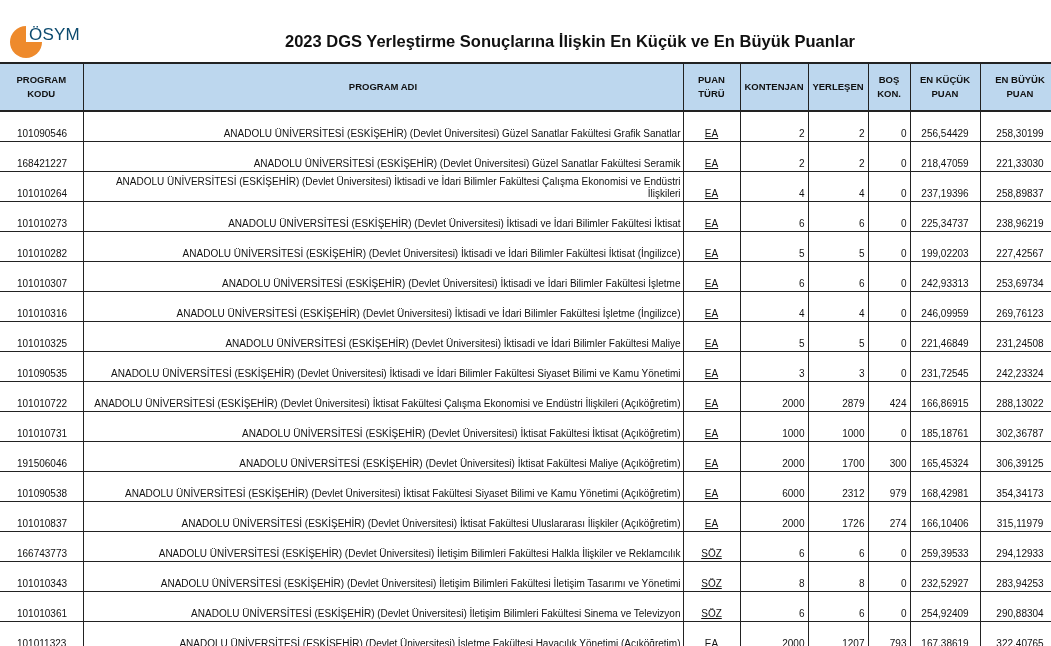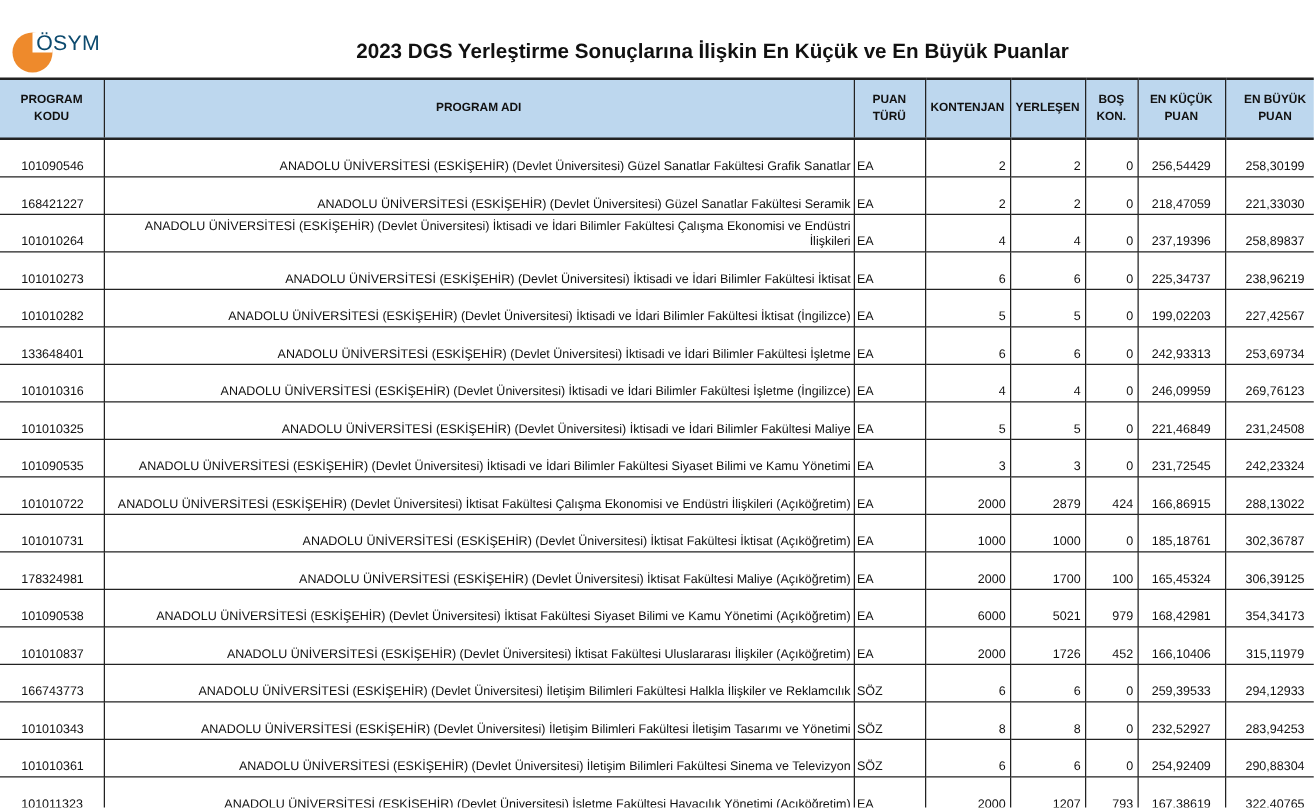--- a/index.html
+++ b/index.html
@@ -9,21 +9,21 @@
   .logo-notch { position:absolute; left:16px; top:2px; width:16px; height:16px; background:#fff; }
   .logo-text { position:absolute; left:19px; top:1px; font-size:17px; color:#0c4a6e; letter-spacing:0.2px; }
   .title { position:absolute; left:0; width:1140px; top:32px; text-align:center; font-size:16.5px; font-weight:bold; color:#111; }
   table { position:absolute; left:0; top:62px; border-collapse:collapse; table-layout:fixed; width:1060px; font-size:10px; }
   th { background:#bdd7ee; font-weight:bold; font-size:9.5px; text-align:center; border:1px solid #222; height:46px; padding:0 2px; line-height:14px; }
   thead tr th { border-top:2px solid #222; border-bottom:2px solid #222; }
   td { border-left:1px solid #222; border-right:1px solid #222; border-bottom:1.5px solid #222; height:28px; padding:0 2px 1px 2px; vertical-align:bottom; white-space:nowrap; overflow:hidden; line-height:12px; }
   td.code { text-align:left; border-left:none;padding-left:17px; }
   th.code { border-left:none; }
   td.name { text-align:right; white-space:normal; }
-  td.type { text-align:left; }
+  td.type { text-align:center;text-decoration:underline; }
   td.num { text-align:right; padding-right:3px; }
   td.score { text-align:center; }
 </style>
 </head>
 <body>
 
 <div class="logo">
   <div class="logo-circle"></div>
   <div class="logo-notch"></div>
   <span class="logo-text">ÖSYM</span>
@@ -99,21 +99,21 @@
         <td class="code">101010282</td>
         <td class="name">ANADOLU ÜNİVERSİTESİ (ESKİŞEHİR)  (Devlet Üniversitesi) İktisadi ve İdari Bilimler Fakültesi İktisat (İngilizce)</td>
         <td class="type">EA</td>
         <td class="num">5</td>
         <td class="num">5</td>
         <td class="num">0</td>
         <td class="score">199,02203</td>
         <td class="score">227,42567</td>
       </tr>
       <tr>
-        <td class="code">133648401</td>
+        <td class="code">101010307</td>
         <td class="name">ANADOLU ÜNİVERSİTESİ (ESKİŞEHİR)  (Devlet Üniversitesi) İktisadi ve İdari Bilimler Fakültesi İşletme</td>
         <td class="type">EA</td>
         <td class="num">6</td>
         <td class="num">6</td>
         <td class="num">0</td>
         <td class="score">242,93313</td>
         <td class="score">253,69734</td>
       </tr>
       <tr>
         <td class="code">101010316</td>
@@ -159,46 +159,46 @@
         <td class="code">101010731</td>
         <td class="name">ANADOLU ÜNİVERSİTESİ (ESKİŞEHİR)  (Devlet Üniversitesi) İktisat Fakültesi İktisat (Açıköğretim)</td>
         <td class="type">EA</td>
         <td class="num">1000</td>
         <td class="num">1000</td>
         <td class="num">0</td>
         <td class="score">185,18761</td>
         <td class="score">302,36787</td>
       </tr>
       <tr>
-        <td class="code">178324981</td>
+        <td class="code">191506046</td>
         <td class="name">ANADOLU ÜNİVERSİTESİ (ESKİŞEHİR)  (Devlet Üniversitesi) İktisat Fakültesi Maliye (Açıköğretim)</td>
         <td class="type">EA</td>
         <td class="num">2000</td>
         <td class="num">1700</td>
-        <td class="num">100</td>
+        <td class="num">300</td>
         <td class="score">165,45324</td>
         <td class="score">306,39125</td>
       </tr>
       <tr>
         <td class="code">101090538</td>
         <td class="name">ANADOLU ÜNİVERSİTESİ (ESKİŞEHİR)  (Devlet Üniversitesi) İktisat Fakültesi Siyaset Bilimi ve Kamu Yönetimi (Açıköğretim)</td>
         <td class="type">EA</td>
         <td class="num">6000</td>
-        <td class="num">5021</td>
+        <td class="num">2312</td>
         <td class="num">979</td>
         <td class="score">168,42981</td>
         <td class="score">354,34173</td>
       </tr>
       <tr>
         <td class="code">101010837</td>
         <td class="name">ANADOLU ÜNİVERSİTESİ (ESKİŞEHİR)  (Devlet Üniversitesi) İktisat Fakültesi Uluslararası İlişkiler (Açıköğretim)</td>
         <td class="type">EA</td>
         <td class="num">2000</td>
         <td class="num">1726</td>
-        <td class="num">452</td>
+        <td class="num">274</td>
         <td class="score">166,10406</td>
         <td class="score">315,11979</td>
       </tr>
       <tr>
         <td class="code">166743773</td>
         <td class="name">ANADOLU ÜNİVERSİTESİ (ESKİŞEHİR)  (Devlet Üniversitesi) İletişim Bilimleri Fakültesi Halkla İlişkiler ve Reklamcılık</td>
         <td class="type">SÖZ</td>
         <td class="num">6</td>
         <td class="num">6</td>
         <td class="num">0</td>

